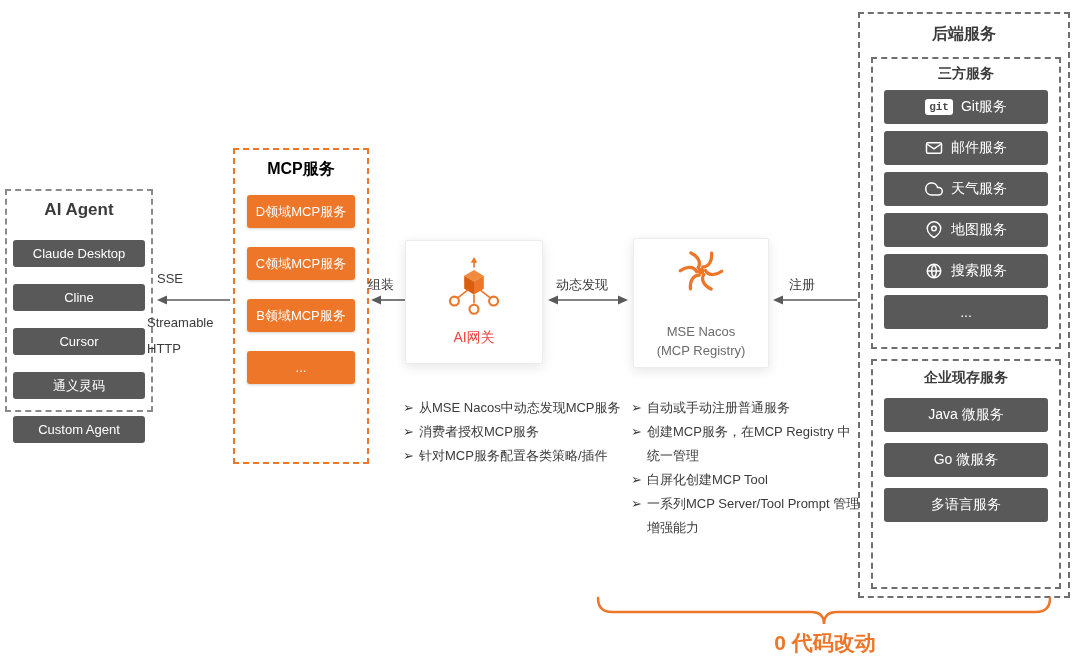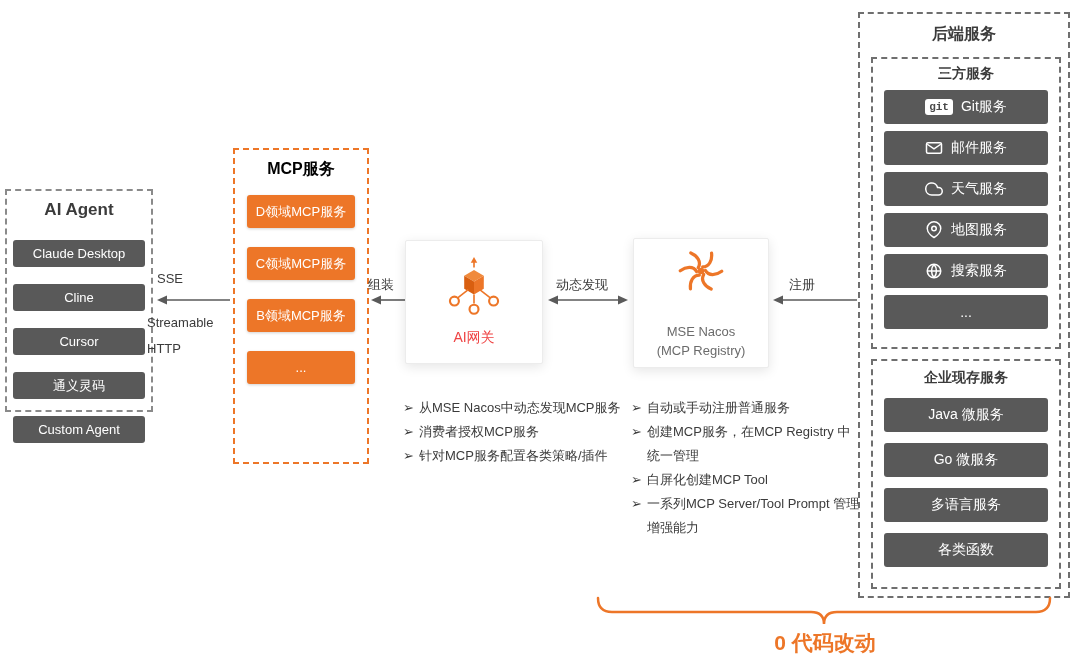--- a/index.html
+++ b/index.html
@@ -183,21 +183,20 @@
     <div class="chip chip-dark svc-chip">
       <span>...</span>
     </div>
   </div>
 
   <div class="panel dash-dark" style="left:871px; top:359px; width:190px; height:230px; gap:11px; padding-top:8px;">
     <div class="panel-title t-dark" style="font-size:14px;">企业现存服务</div>
     <div class="chip chip-dark svc-chip">Java 微服务</div>
     <div class="chip chip-dark svc-chip">Go 微服务</div>
     <div class="chip chip-dark svc-chip">多语言服务</div>
-    <div class="chip chip-dark svc-chip">各类函数</div>
   </div>
 
   <div class="bullets nowrap" style="left:403px; top:396px; width:250px;">
     <div class="bullet-item">
       <span class="bmark">➢</span>
       <span class="btext">从MSE Nacos中动态发现MCP服务</span>
     </div>
     <div class="bullet-item">
       <span class="bmark">➢</span>
       <span class="btext">消费者授权MCP服务</span>

